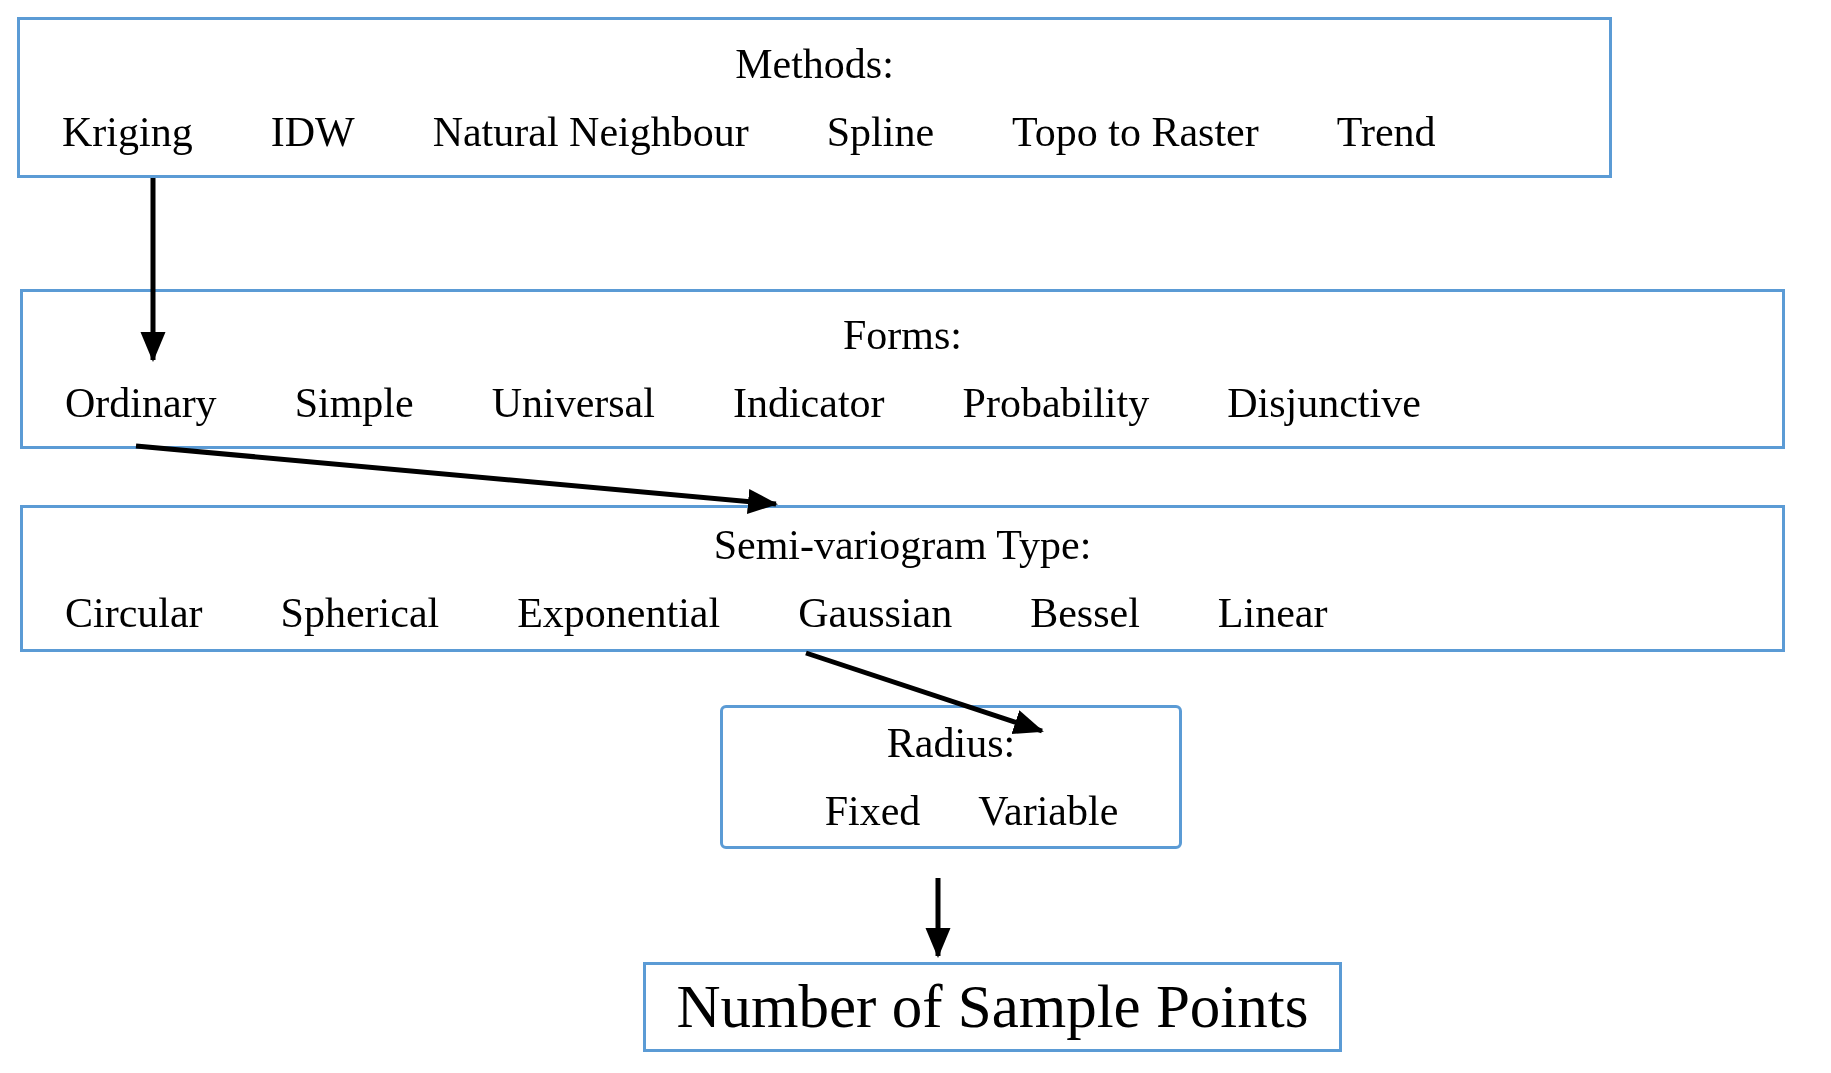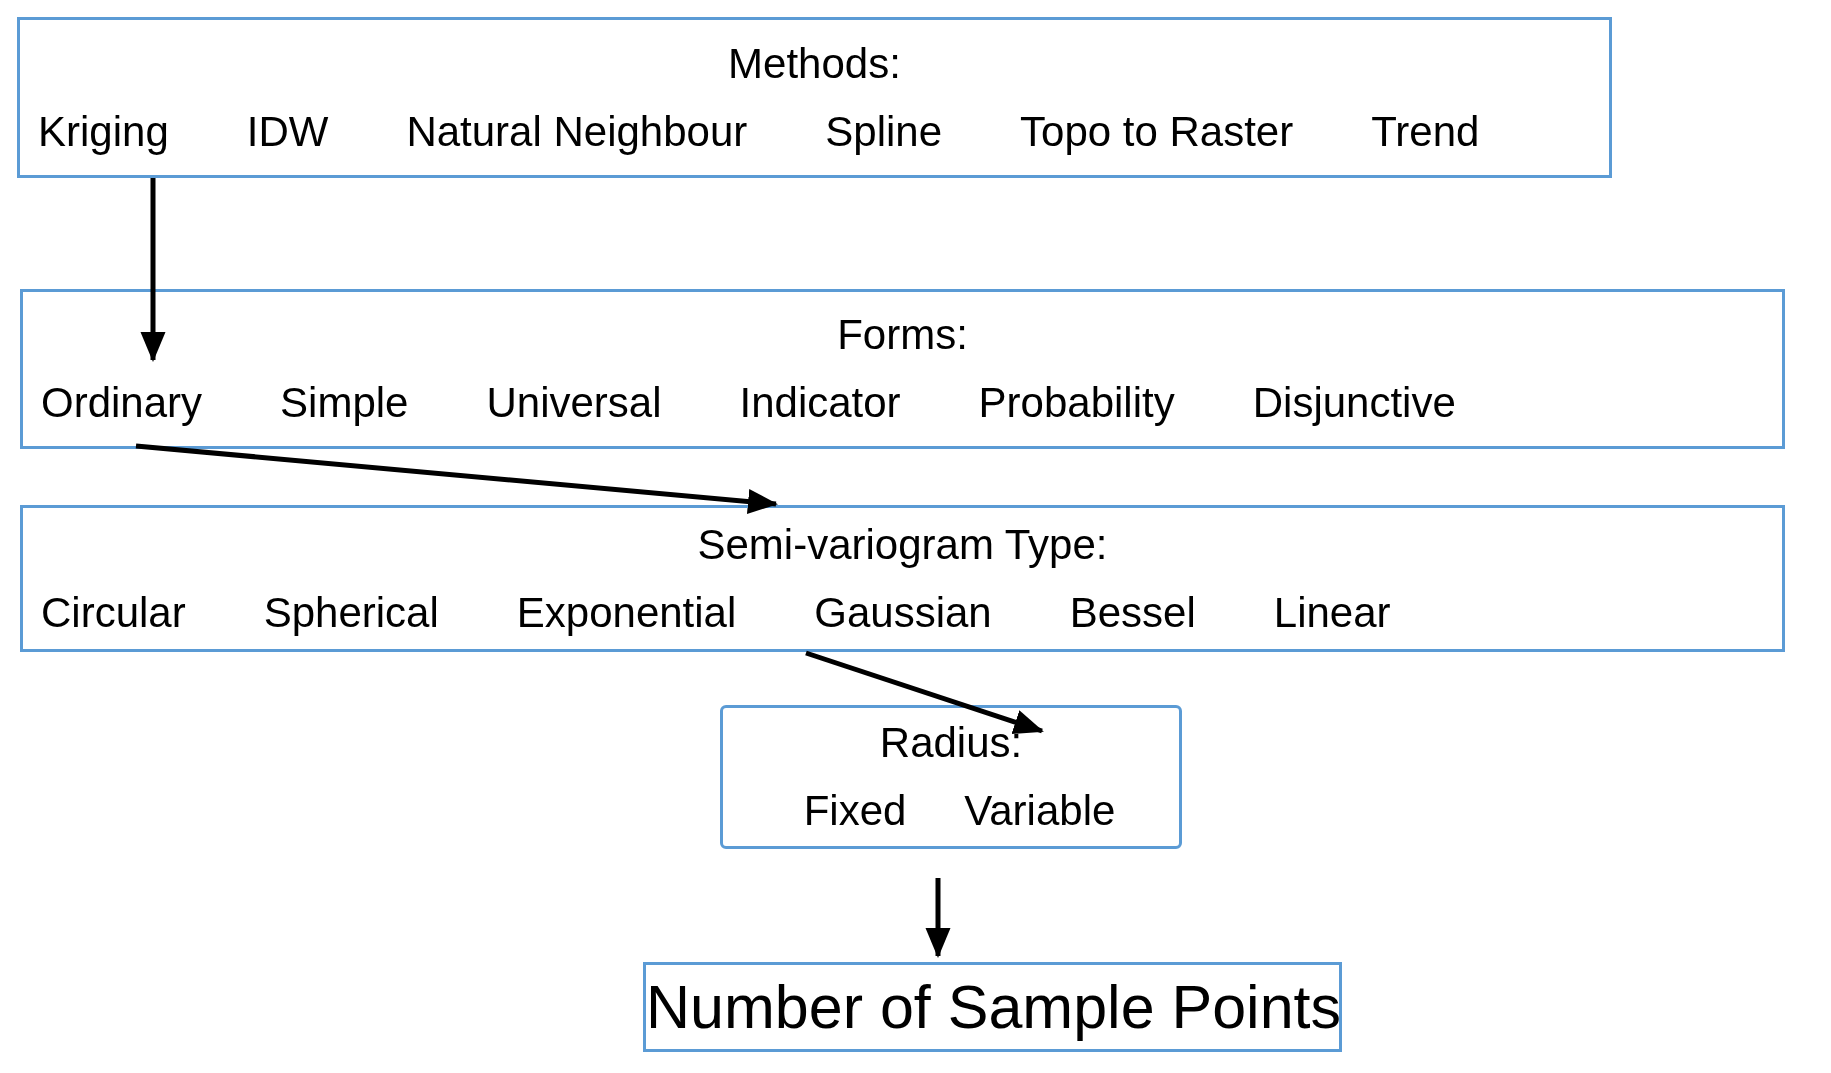--- a/index.html
+++ b/index.html
@@ -1,20 +1,20 @@
 <!DOCTYPE html>
 <html><head>
 <meta charset="utf-8">
 <style>
   html,body{margin:0;padding:0;background:#ffffff;}
   .canvas{
     position:relative;
     width:1831px;height:1073px;
     background:var(--bg,#ffffff);
-    font-family:Liberation Sans, sans-serif;
+    font-family:Liberation Serif, serif;
     color:var(--text,#000000);
     overflow:hidden;
   }
   .box{
     position:absolute;
     box-sizing:border-box;
     border:3px solid var(--border,#5b9bd5);
     background:#ffffff;
     display:flex;
     flex-direction:column;
@@ -28,20 +28,21 @@
     white-space:nowrap;
   }
   .items{
     display:flex;
     align-items:baseline;
     padding-left:18px;
     column-gap:78px;
     font-size:42px;
     line-height:68px;
     white-space:nowrap;
+    margin-left:24px;
   }
   .items.centered{
     justify-content:center;
     padding-left:17px;
     column-gap:58px;
   }
   .box-methods{left:17px;top:17px;width:1595px;height:161px;}
   .box-forms{left:20px;top:289px;width:1765px;height:160px;}
   .box-semivariogram{left:20px;top:505px;width:1765px;height:147px;}
   .box-radius{left:720px;top:705px;width:462px;height:144px;border-radius:6px;}

